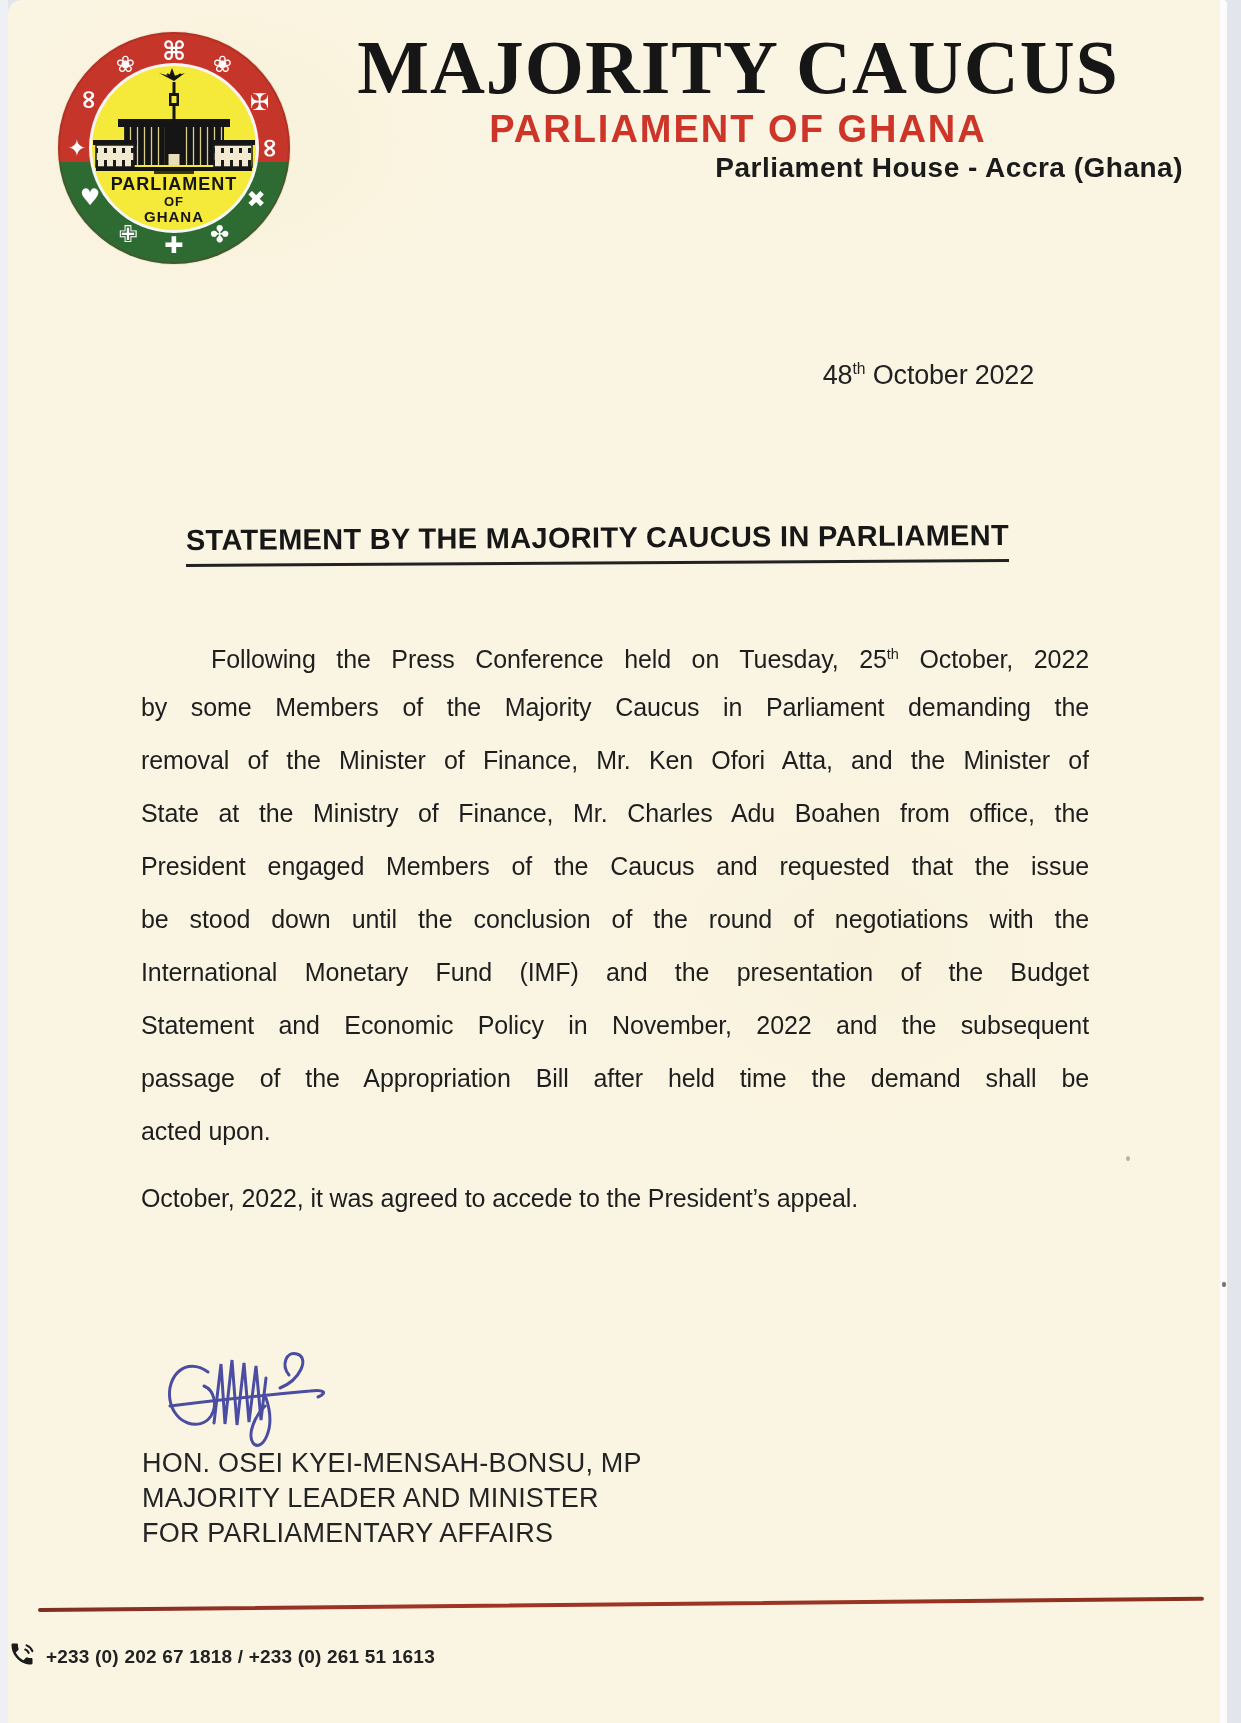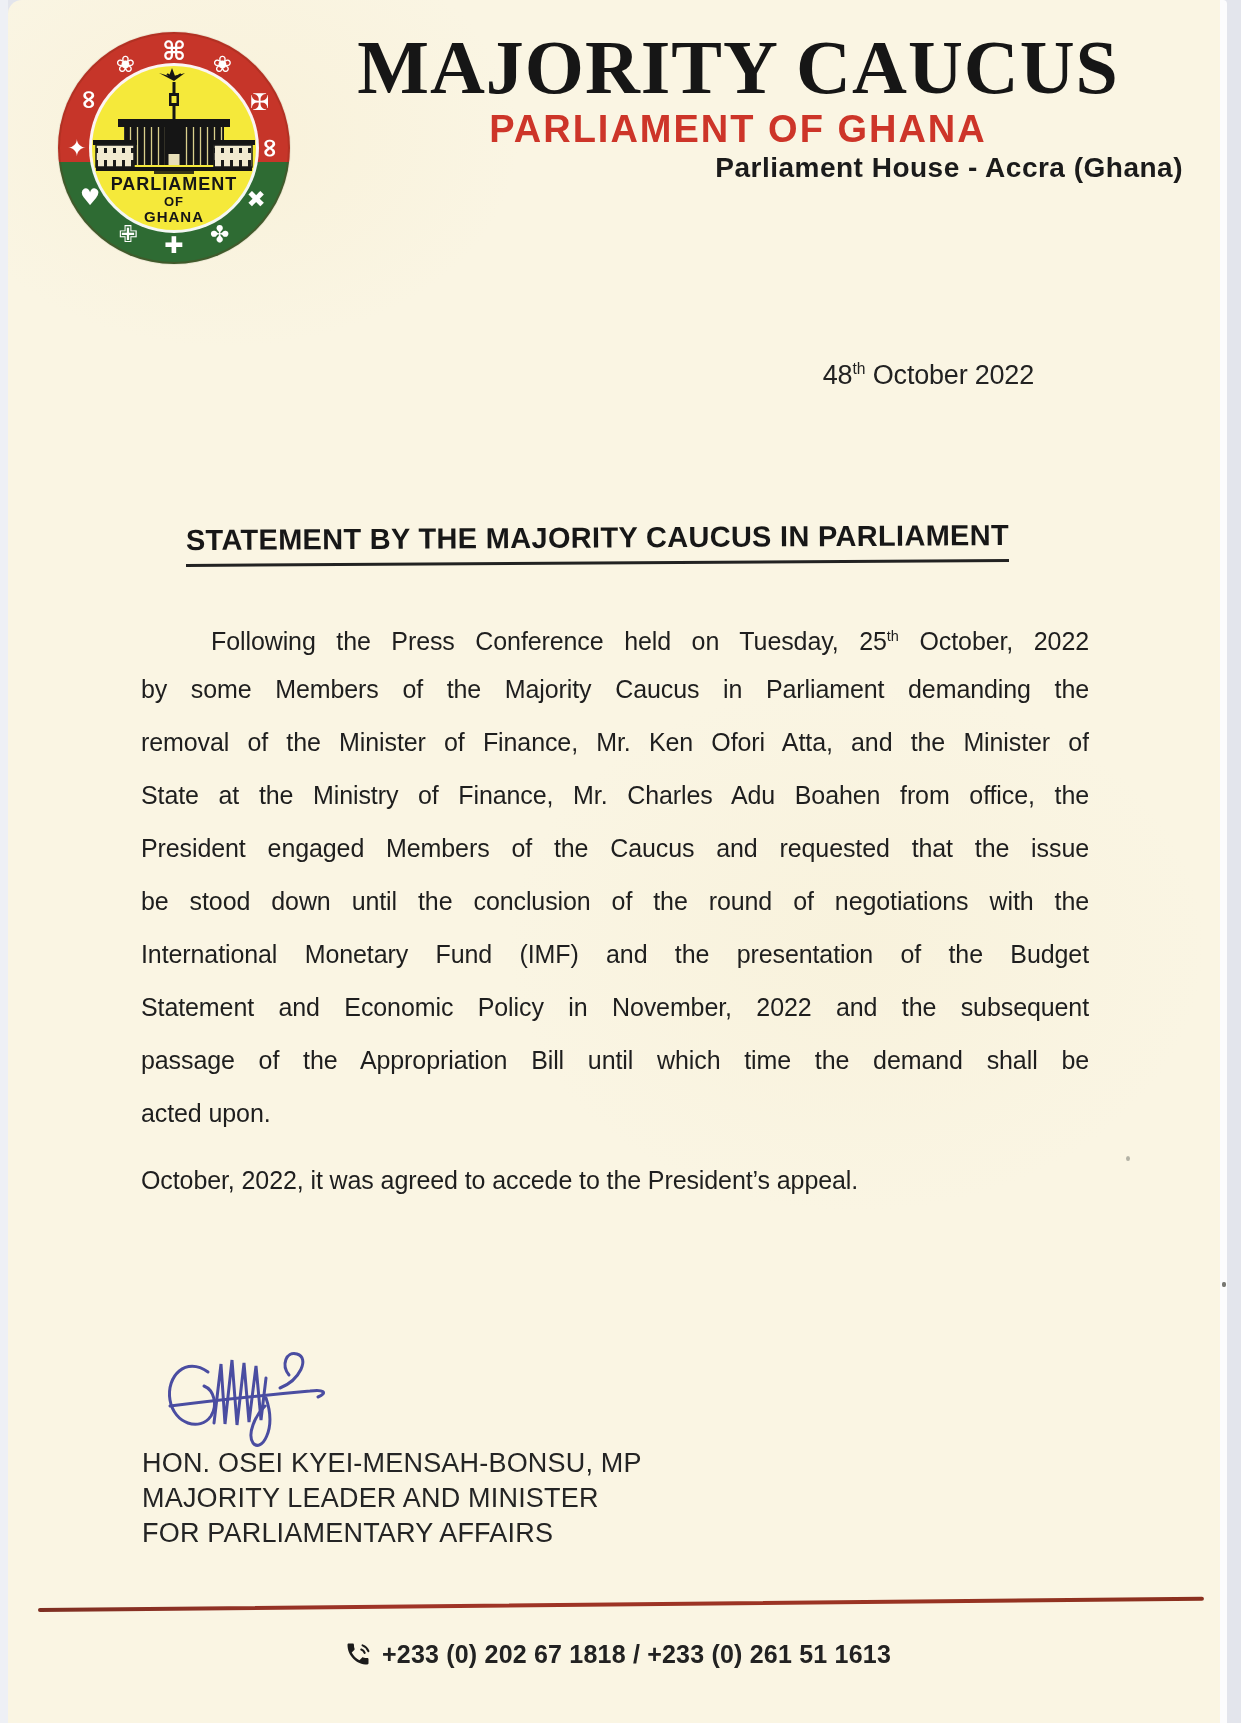--- a/index.html
+++ b/index.html
@@ -70,39 +70,39 @@
   .date{position:absolute;top:360px;right:186px;font-size:27px;color:#222;letter-spacing:-.2px;}
   .date sup,.bline sup{font-size:58%;vertical-align:super;letter-spacing:0;}
   
   .heading{
     position:absolute;left:178px;top:524px;
     font-weight:bold;font-size:29px;letter-spacing:.3px;color:#171717;
     border-bottom:3px solid #222;padding-bottom:7px;
     transform:rotate(-0.35deg);transform-origin:left bottom;
   }
   
-  .body{position:absolute;left:133px;top:610px;width:948px;color:#1e1e1e;
+  .body{position:absolute;left:133px;top:628px;width:948px;color:#1e1e1e;
     font-size:25px;letter-spacing:-.1px;}
   .bline{height:53px;line-height:53px;text-align:justify;text-align-last:justify;overflow:hidden;}
   .bline.lastline{text-align:left;text-align-last:left;}
   .bline.indent{text-indent:70px;}
   .p2{margin-top:14px;}
   
   .sig{position:absolute;left:150px;top:1348px;}
   .signame{position:absolute;left:134px;top:1446px;width:700px;
     font-weight:normal;font-size:27px;line-height:35px;color:#242424;letter-spacing:.2px;}
   
   .rule{
     position:absolute;left:30px;top:1608px;width:1166px;height:4px;
     background:linear-gradient(90deg,#7e2f22,#a03427 30%,#9a3423 70%,#8a301f);
     transform:rotate(-0.55deg);transform-origin:left center;border-radius:2px;
   }
   .phones{
-    position:absolute;left:0;top:1640px;width:1219px;text-align:center;
-    font-weight:bold;font-size:25px;color:#222;letter-spacing:.2px;
+    position:absolute;left:0;top:1640px;width:1219px;
+    font-weight:bold;font-size:19px;color:#222;letter-spacing:.2px;
   }
   .phones .ph-ic{display:inline-block;vertical-align:-5px;margin-right:10px;}
   
   .speck1{position:absolute;left:1118px;top:1156px;width:4px;height:5px;background:#8d8d84;border-radius:50%;opacity:.65;}
   .speck2{position:absolute;left:1214px;top:1282px;width:4px;height:5px;background:#55554f;border-radius:40%;opacity:.8;}
 </style>
 </head>
 <body>
 
 <div class="page">
@@ -165,21 +165,21 @@
 
   <div class="body">
     <div class="bline indent"><span>Following the Press Conference held on Tuesday, 25</span><sup>th</sup><span> October, 2022</span></div>
     <div class="bline">by some Members of the Majority Caucus in Parliament demanding the</div>
     <div class="bline">removal of the Minister of Finance, Mr. Ken Ofori Atta, and the Minister of</div>
     <div class="bline">State at the Ministry of Finance, Mr. Charles Adu Boahen from office, the</div>
     <div class="bline">President engaged Members of the Caucus and requested that the issue</div>
     <div class="bline">be stood down until the conclusion of the round of negotiations with the</div>
     <div class="bline">International Monetary Fund (IMF) and the presentation of the Budget</div>
     <div class="bline">Statement and Economic Policy in November, 2022 and the subsequent</div>
-    <div class="bline">passage of the Appropriation Bill until which time the demand shall be</div>
+    <div class="bline">passage of the Appropriation Bill after held time the demand shall be</div>
     <div class="bline lastline">acted upon.</div>
     <div class="p2">
       <div class="bline lastline">October, 2022, it was agreed to accede to the President’s appeal.</div>
     </div>
   </div>
 
   <svg class="sig" width="190" height="115" viewBox="0 0 190 115">
     <g fill="none" stroke="#3c3f9c" stroke-width="3" stroke-linecap="round" opacity="0.92">
       <path d="M50,24 C28,8 8,28 12,52 C16,76 42,84 53,68 C60,57 56,42 46,38"></path>
       <path d="M56,75 L63,16 L67,76 L74,12 L79,77 L86,15 L91,74 L98,18 L103,72 L108,30"></path>

